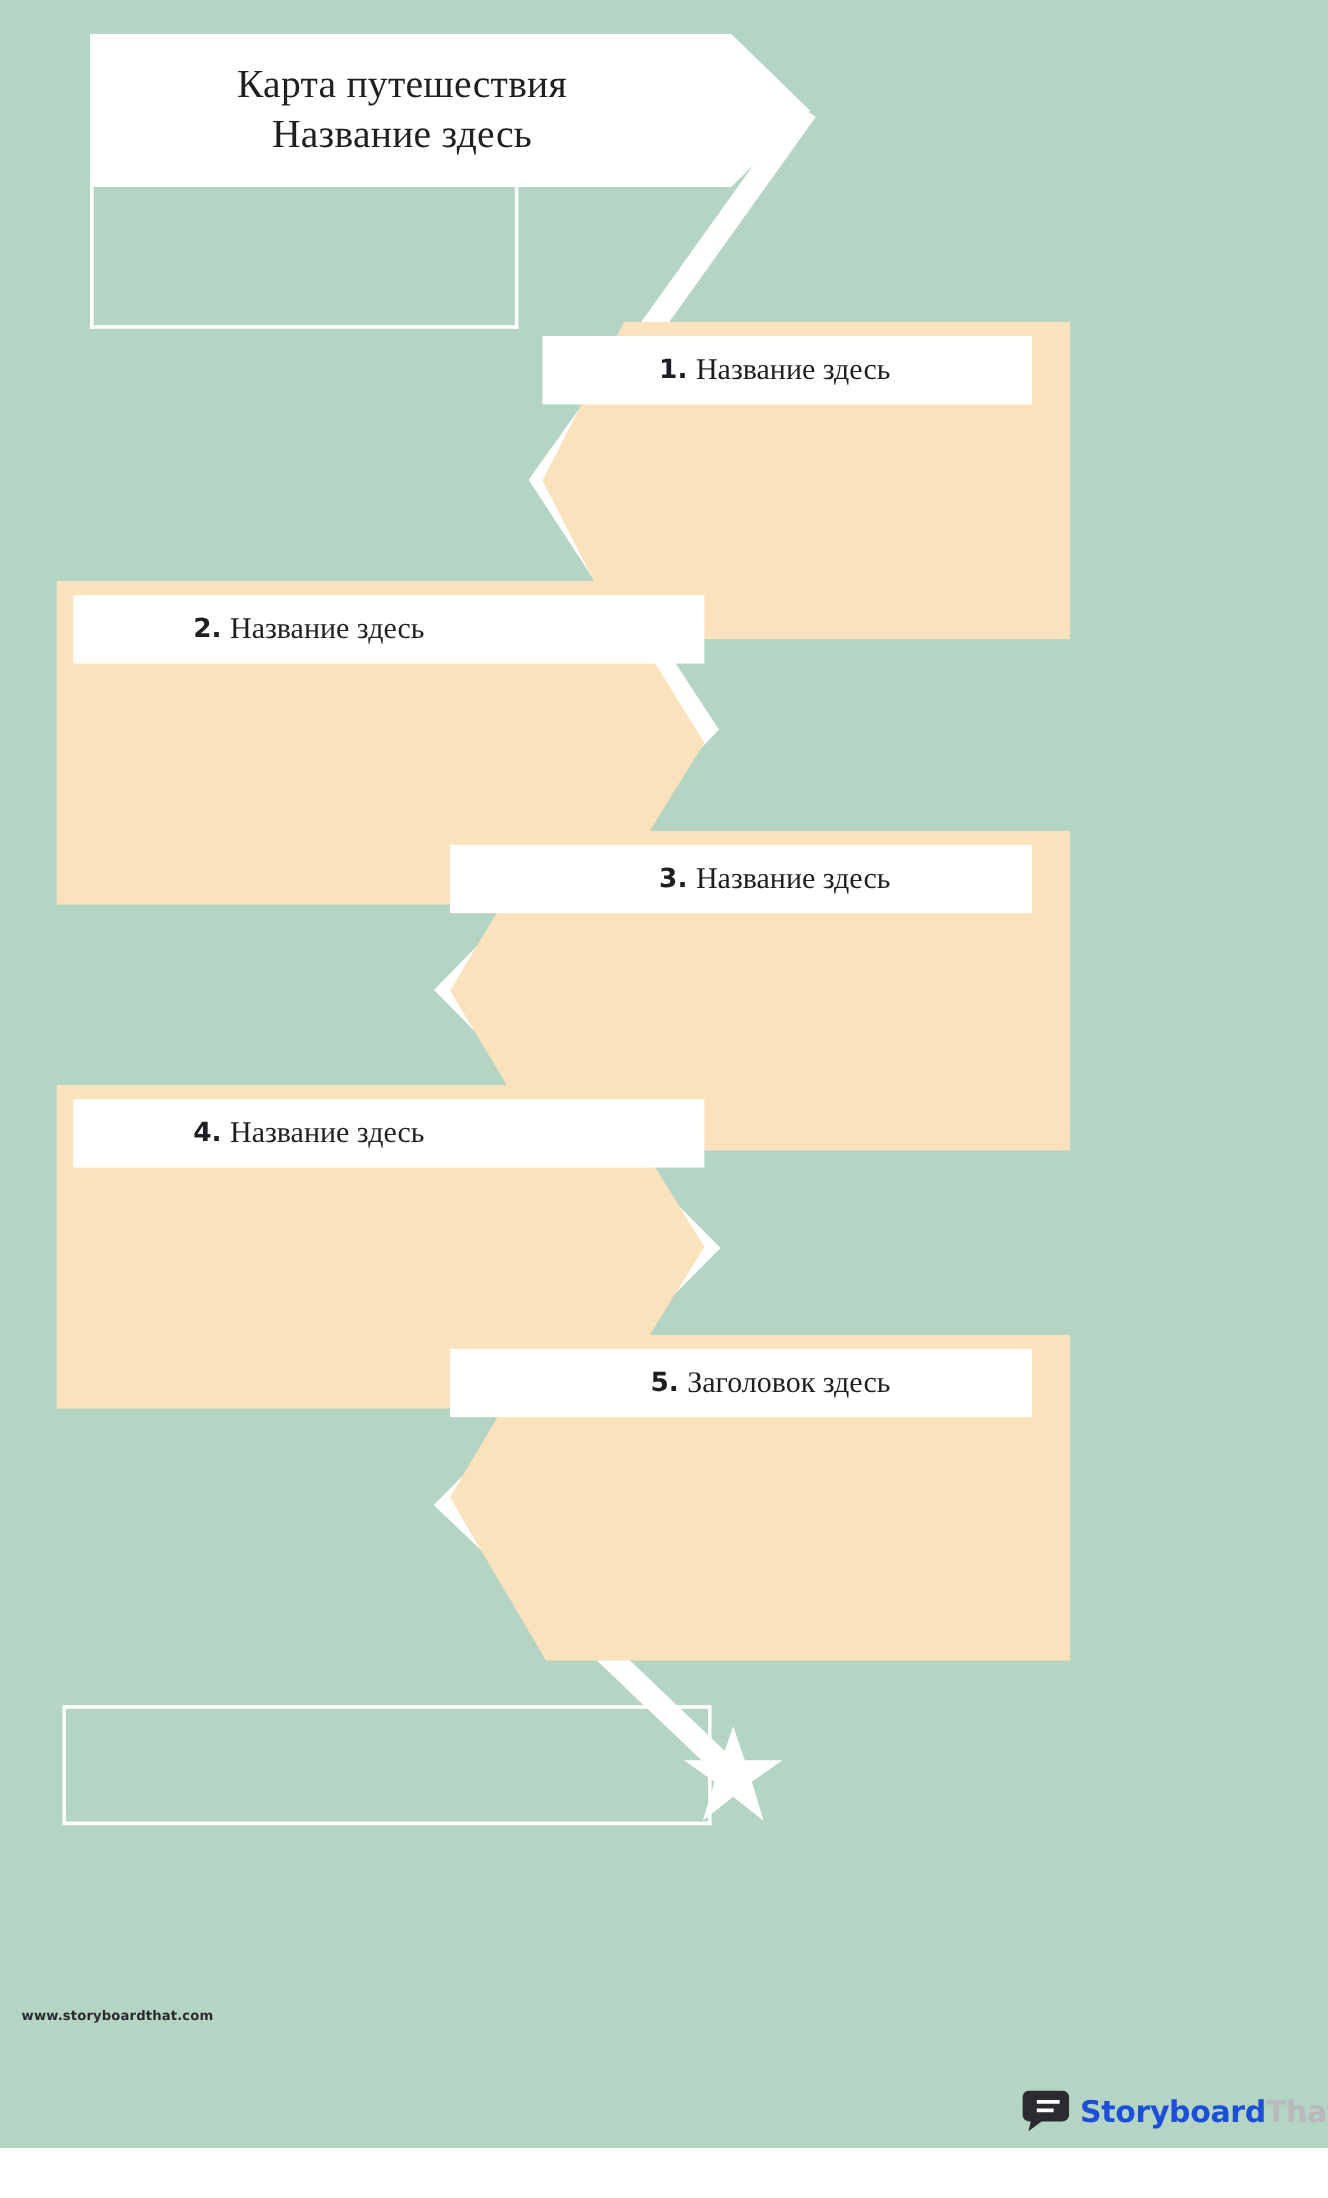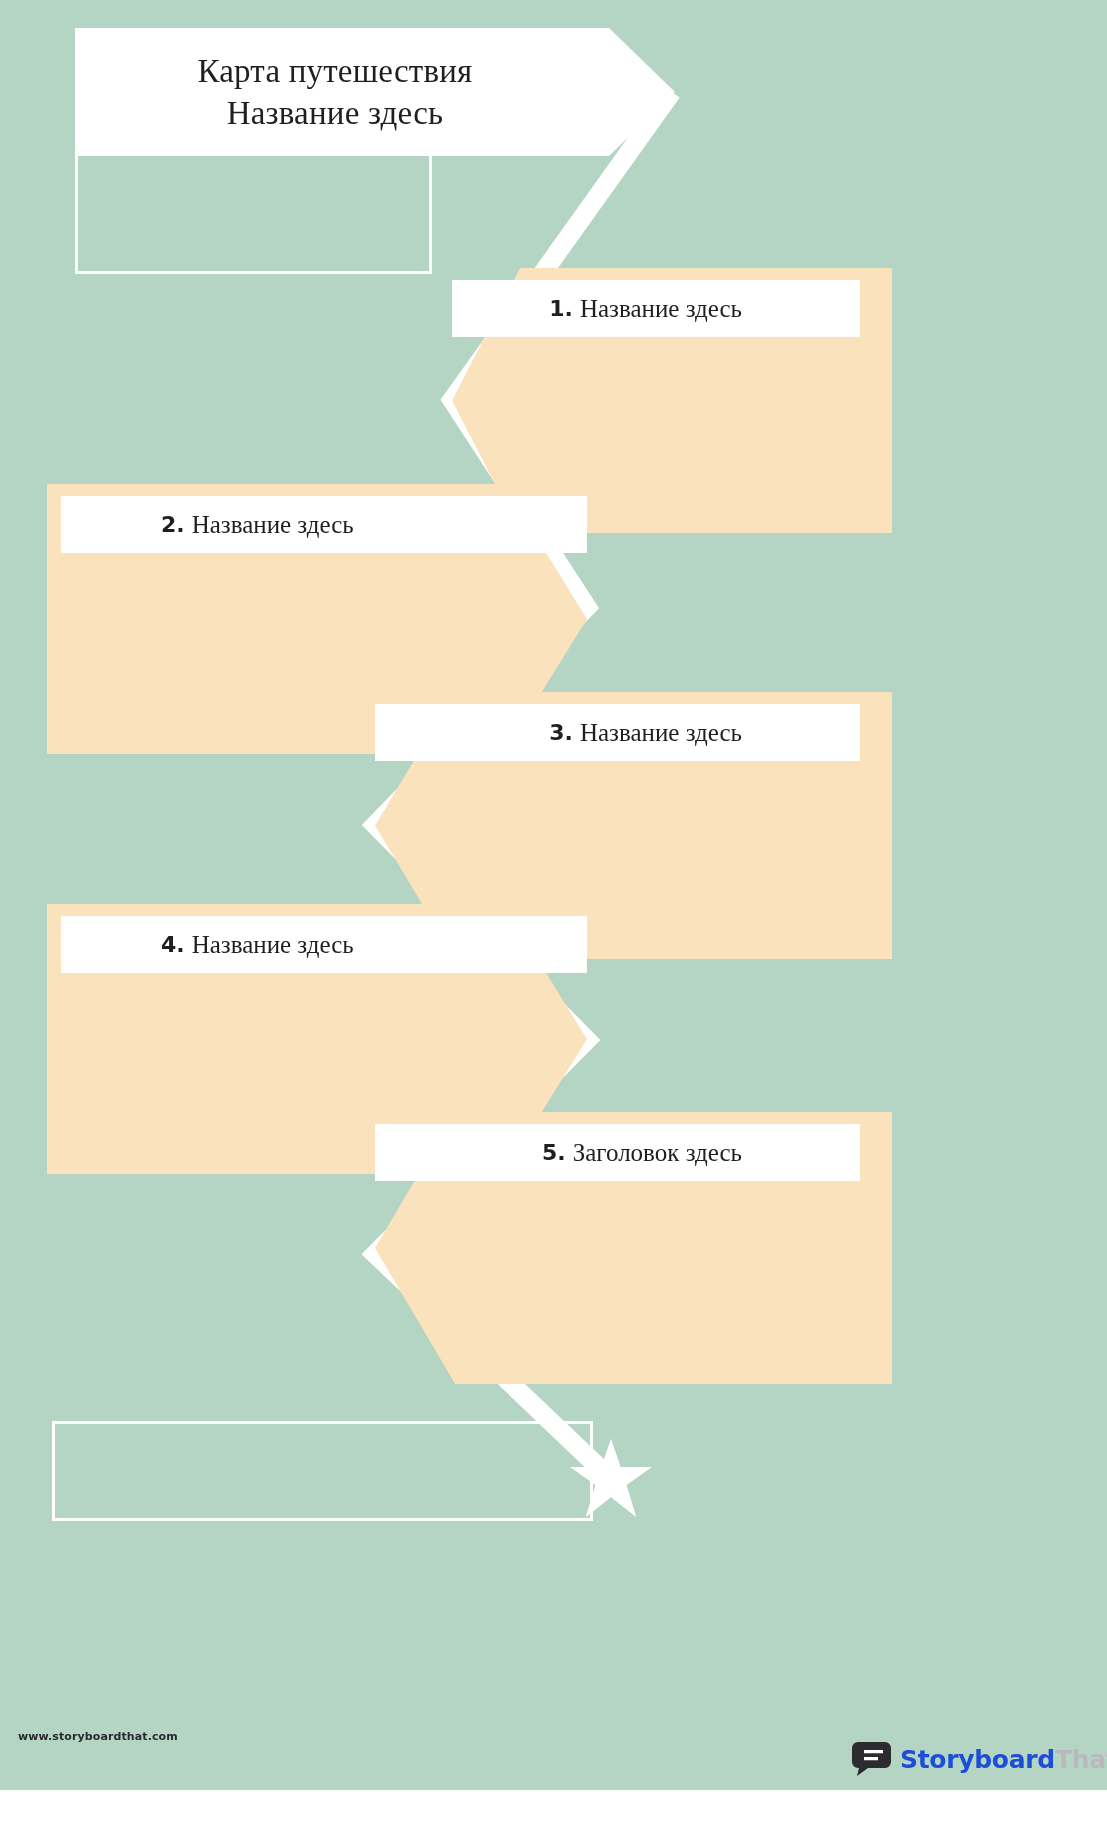--- a/index.html
+++ b/index.html
@@ -112,21 +112,21 @@
 
   
   #footer{
     position:absolute;
     left:0;top:1790px;
     width:1107px;height:42px;
     background:#ffffff;
   }
   #site-url{
     position:absolute;
-    left:18px; top:1730px;
+    left:18px; top:1673px;
     font-family:"DejaVu Sans", sans-serif;
     font-size:11px;
     font-weight:bold;
     color:#2a2a2e;
     letter-spacing:.1px;
   }
   #logo{
     position:absolute;
     left:852px; top:1742px;
     display:flex;align-items:center;gap:9px;

